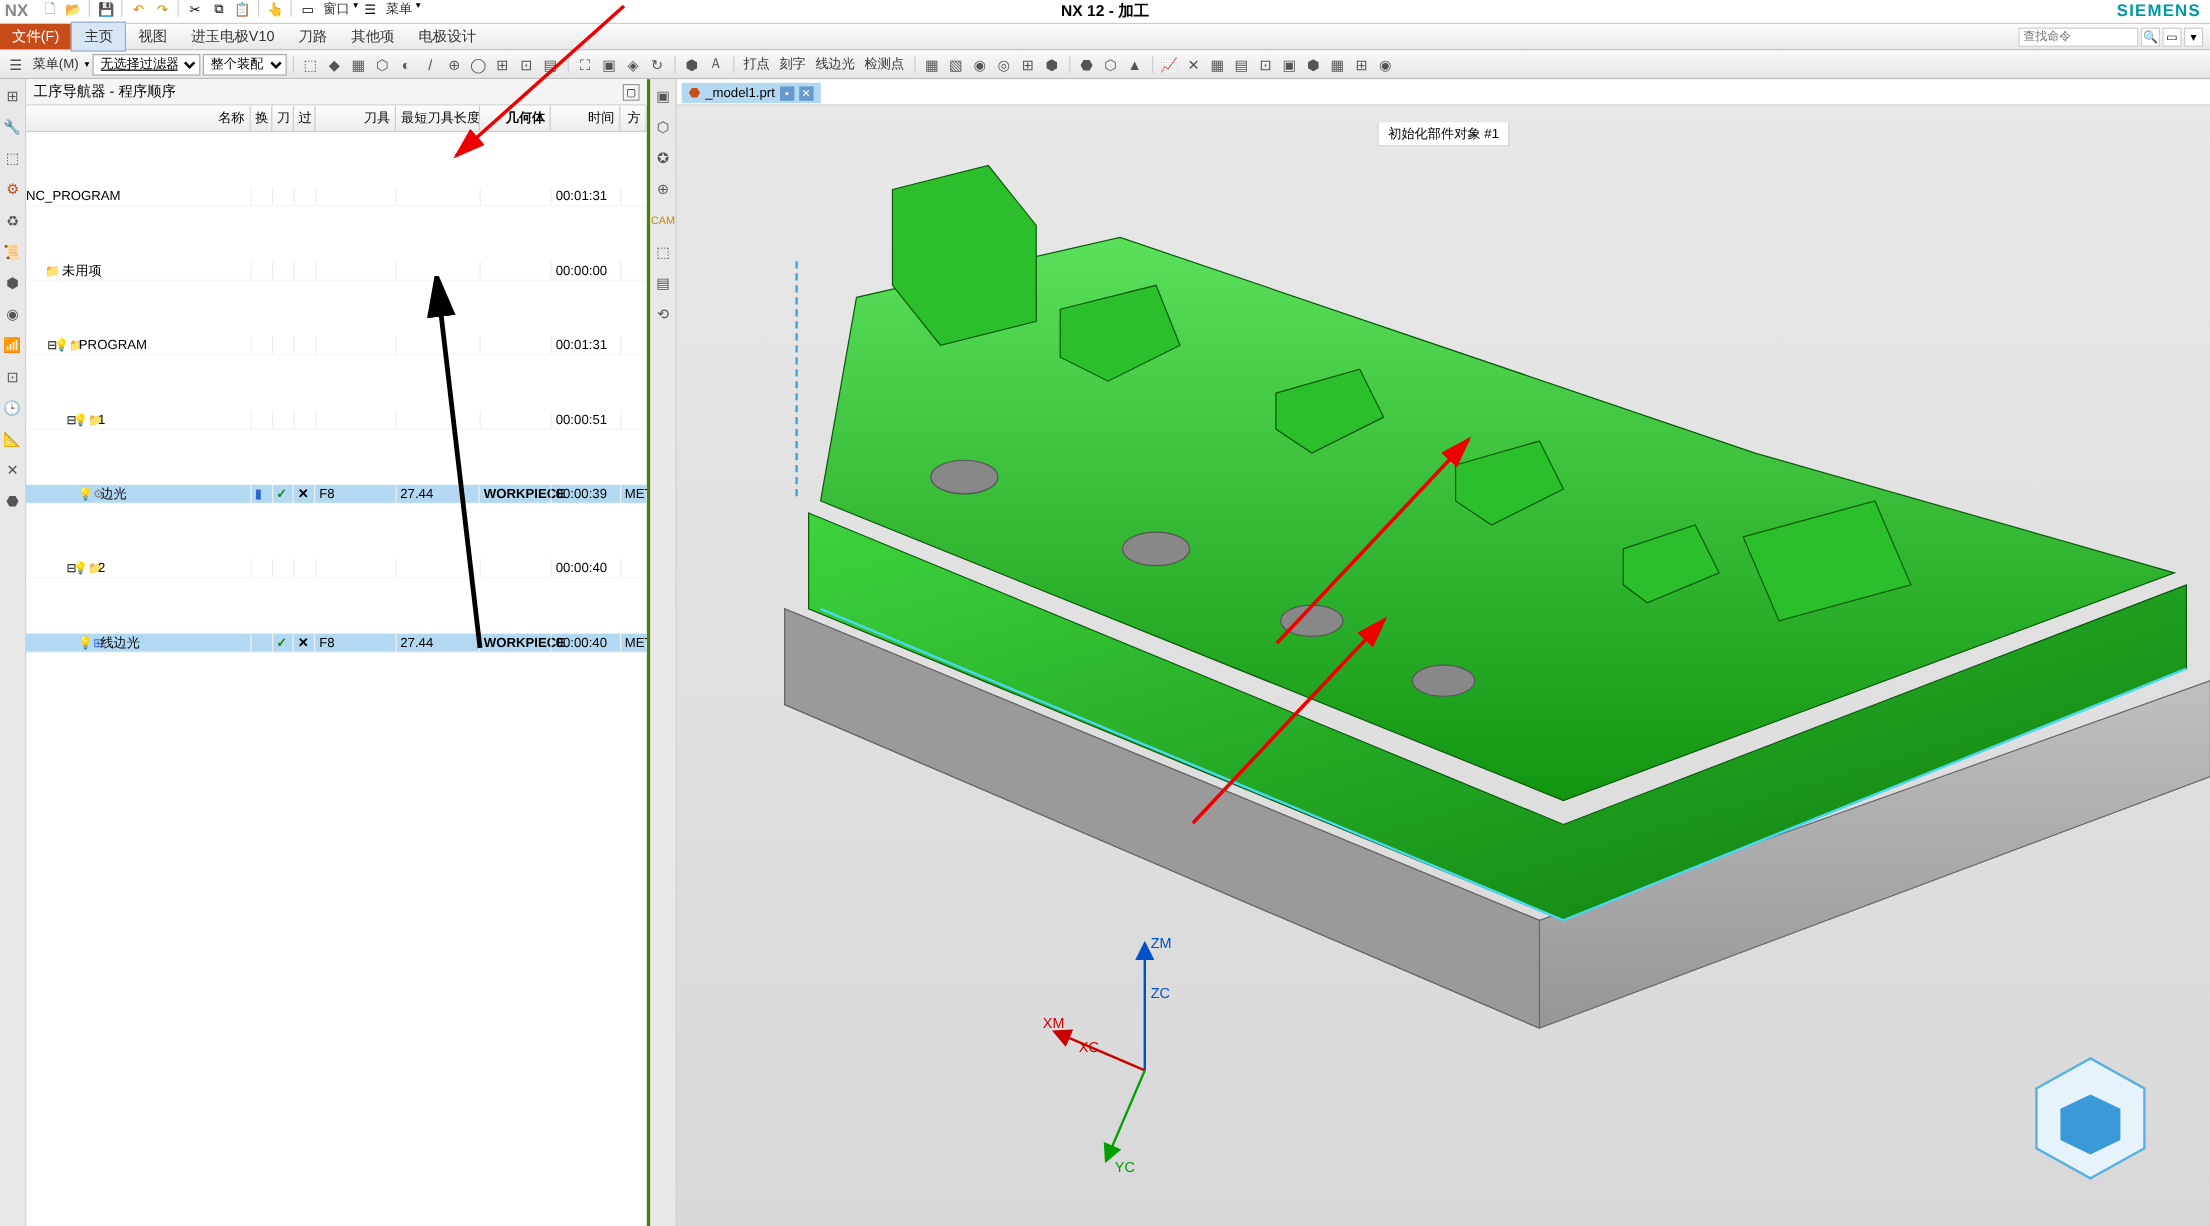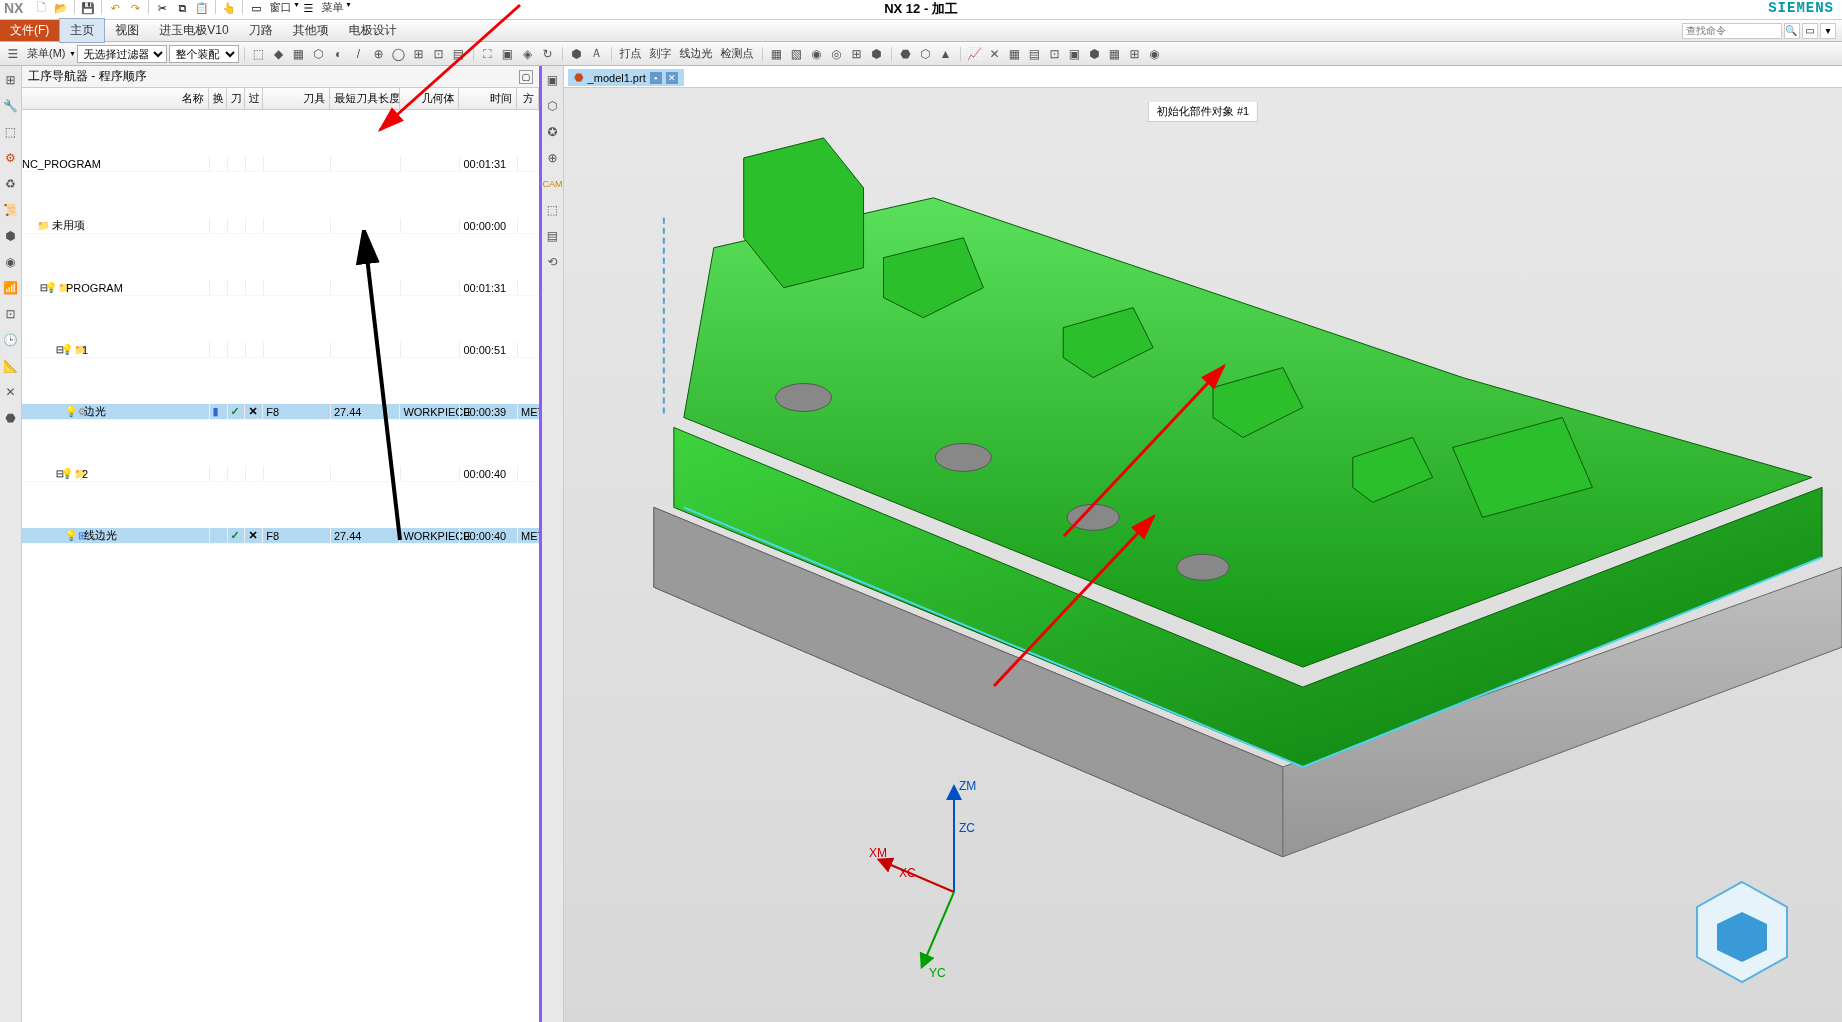--- a/index.html
+++ b/index.html
@@ -4,21 +4,21 @@
 <style>
 * { box-sizing: border-box; margin: 0; padding: 0; font-family: "Microsoft YaHei", Arial, sans-serif; }
 body { width: 1842px; height: 1022px; background: #f0f0f0; overflow: hidden; font-size: 12px; }
 
 
 .titlebar { height: 20px; background: #fff; display: flex; align-items: flex-start; padding: 0 4px; border-bottom: 1px solid #ccc; }
 .nx-logo { font-weight: bold; color: #888; font-size: 14px; margin-right: 8px; }
 .tb-icon { width: 16px; height: 16px; margin: 0 2px; display: inline-flex; align-items: center; justify-content: center; font-size: 11px; cursor: pointer; }
 .tb-sep { width: 1px; height: 14px; background: #ccc; margin: 0 3px; }
 .title-center { position: absolute; left: 50%; transform: translateX(-50%); font-size: 13px; font-weight: bold; }
-.siemens { position: absolute; right: 8px; color: #0099a8; font-weight: bold; font-size: 14px; letter-spacing: 1px; font-family: Liberation Mono, monospace; }
+.siemens { position: absolute; right: 8px; color: #0099a8; font-weight: bold; font-size: 14px; letter-spacing: 1px; }
 
 
 .menubar { height: 22px; background: linear-gradient(#fdfdfd,#e8e8e8); display: flex; align-items: center; border-bottom: 1px solid #bbb; }
 .menu-file { background: #c84b1a; color: #fff; padding: 3px 10px; font-size: 12px; height: 100%; display: flex; align-items: center; }
 .menu-item { padding: 3px 10px; color: #333; cursor: pointer; }
 .menu-item.active { background: #d6e6f5; border: 1px solid #9ac; }
 .menu-right { margin-left: auto; display: flex; align-items: center; padding-right: 6px; }
 .search-box { width: 100px; height: 16px; border: 1px solid #ccc; font-size: 10px; padding: 0 3px; color: #999; }
 .mini-btn { width: 16px; height: 16px; border: 1px solid #ccc; margin-left: 2px; background: #fff; display:inline-flex;align-items:center;justify-content:center;font-size:10px; }
 
@@ -26,27 +26,27 @@
 .toolbar { height: 24px; background: linear-gradient(#fafafa,#e5e5e5); display: flex; align-items: center; padding: 0 4px; border-bottom: 1px solid #bbb; gap: 2px; }
 .tool-btn { width: 18px; height: 18px; display: inline-flex; align-items: center; justify-content: center; font-size: 12px; cursor: pointer; color: #555; }
 .tool-label { font-size: 11px; color: #333; margin: 0 3px; }
 .tool-dd { height: 18px; font-size: 11px; border: 1px solid #aaa; background:#fff; padding:0 2px; }
 
 
 .main { display: flex; height: calc(100% - 66px); }
 .left-rail { width: 22px; background: #e8e8e8; border-right: 1px solid #ccc; display: flex; flex-direction: column; align-items: center; padding-top: 6px; gap: 10px; }
 .rail-icon { width: 16px; height: 16px; display:flex;align-items:center;justify-content:center; font-size:12px; cursor:pointer; color:#555; }
 
-.navigator { width: 520px; background: #fff; border-right: 3px solid #8b5cf6; display: flex; flex-direction: column; }
+.navigator { width: 520px; background: #fff; border-right: 3px solid #4d7c0f; display: flex; flex-direction: column; }
 .nav-header { height: 22px; background: #f5f5f5; border-bottom: 1px solid #ccc; display: flex; align-items: center; padding: 0 6px; font-size: 12px; }
 .nav-header-close { margin-left:auto; width:14px;height:14px;border:1px solid #999;display:flex;align-items:center;justify-content:center;font-size:9px; }
 
 .nav-cols { display: flex; height: 22px; background: linear-gradient(#fdfdfd,#ececec); border-bottom: 1px solid #ccc; font-size: 11px; }
 .nav-col { border-right: 1px solid #ccc; padding: 3px 4px; overflow: hidden; white-space: nowrap; text-align: right; }
-.c-name{width:188px;} .c-h{width:18px;} .c-d{width:18px;} .c-g{width:18px;} .c-tool{width:68px;} .c-len{width:70px;} .c-geo{width:60px;} .c-time{width:58px;} .c-met{width:22px;}
+.c-name{width:188px;} .c-h{width:18px;} .c-d{width:18px;} .c-g{width:18px;} .c-tool{width:68px;} .c-len{width:70px;} .c-geo{width:60px;font-weight:bold;} .c-time{width:58px;} .c-met{width:22px;}
 
 .nav-body { flex: 1; overflow: auto; }
 .nav-row { display: flex; height: 16px; font-size: 11px; align-items: center; border-bottom:1px solid #f6f6f6;margin-top:46px;}
 .nav-row.sel { background: #b3d9f2; }
 .nav-row .nc { width:188px; display:flex; align-items:center; white-space:nowrap; }
 .nav-row .cc { border-left:1px solid #eee; height:100%; display:flex;align-items:center;padding:0 3px;}
 .tree-ind { display:inline-block; }
 .tree-icon { width:12px;height:12px;display:inline-flex;align-items:center;justify-content:center;font-size:10px;margin-right:2px; }
 .folder-icon{color:#c9a050;}
 .bulb-icon{color:#d4b800;}
@@ -111,21 +111,21 @@
     <span class="mini-btn">🔍</span>
     <span class="mini-btn">▭</span>
     <span class="mini-btn">▾</span>
   </div>
 </div>
 
 <div class="toolbar">
   <span class="tool-btn">☰</span>
   <span class="tool-label">菜单(M)</span>
     <span style="font-size:8px;">▾</span>
-  <select class="tool-dd" style="width:90px;"><option>无选择过滤器</option></select>
+  <select class="tool-dd" style="width:90px;text-decoration:underline;"><option>无选择过滤器</option></select>
   <select class="tool-dd" style="width:70px;"><option>整个装配</option></select>
   <span class="tb-sep"></span>
   <span class="tool-btn">⬚</span>
   <span class="tool-btn">◆</span>
   <span class="tool-btn">▦</span>
   <span class="tool-btn">⬡</span>
   <span class="tool-btn">◐</span>
   <span class="tool-btn">/</span>
   <span class="tool-btn">⊕</span>
   <span class="tool-btn">◯</span>

